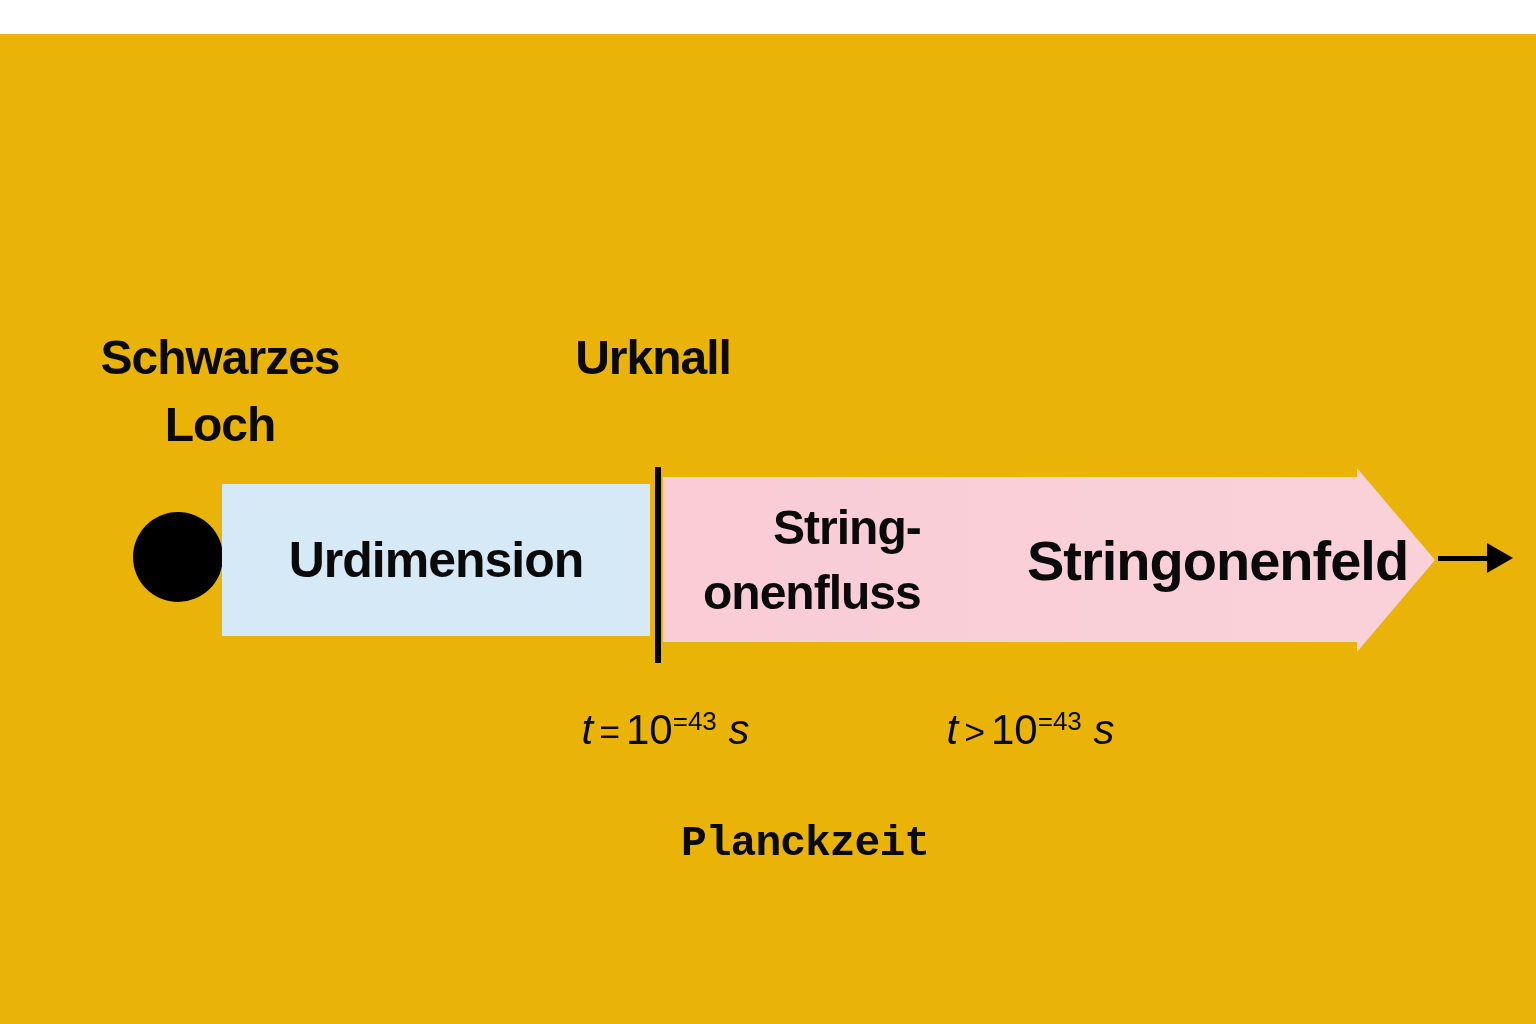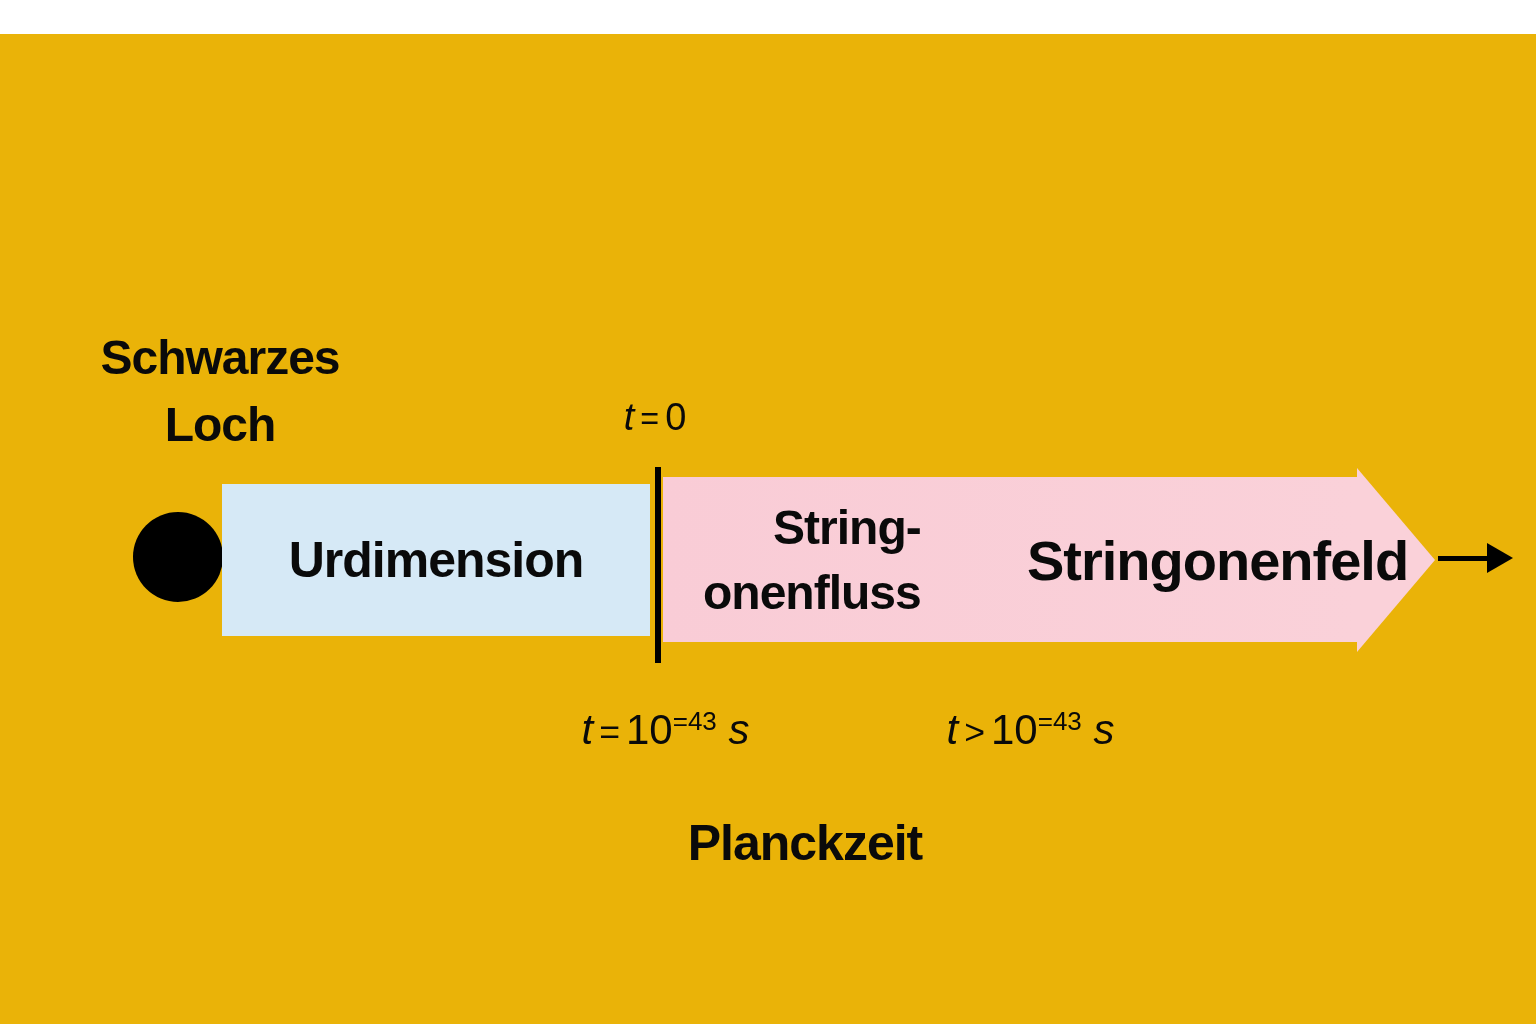--- a/index.html
+++ b/index.html
@@ -81,36 +81,34 @@
   .lbl-urknall   { left: 503px; top: 290px; width: 300px; }
   .lbl-t0        { left: 545px; top: 362px; width: 220px; font-size: 38px; }
   .lbl-urdimension { font-size: 50px; }
   .lbl-flux {
     left: 703px; top: 461px;
     text-align: right; line-height: 65px; font-size: 48px;
   }
   .lbl-feld  { left: 1027px; top: 493px; width: 320px; font-size: 56px; }
   .lbl-time1 { left: 528px; top: 672px; width: 275px; }
   .lbl-time2 { left: 893px; top: 672px; width: 275px; }
-  .lbl-planck { left: 645px; top: 776px; width: 320px; font-size: 50px; }
+  .lbl-planck { left: 645px; top: 776px; width: 320px; font-size: 43px; font-family: Liberation Mono, monospace; }
 </style>
 </head>
 <body>
 
 <div class="canvas">
 
   <div class="abs hdr lbl-blackhole">
     <div>Schwarzes</div>
     <div>Loch</div>
   </div>
 
+  <div class="abs hdr lbl-urknall">Urknall</div>
 
-  <div class="abs math lbl-t0">
-    <span class="it">t</span><span class="op">=</span><span>0</span>
-  </div>
 
   <div class="abs black-dot"></div>
 
   <div class="abs blue-bar">
     <span class="hdr lbl-urdimension">Urdimension</span>
   </div>
 
   <div class="abs divider"></div>
 
   <div class="abs pink-body"></div>

